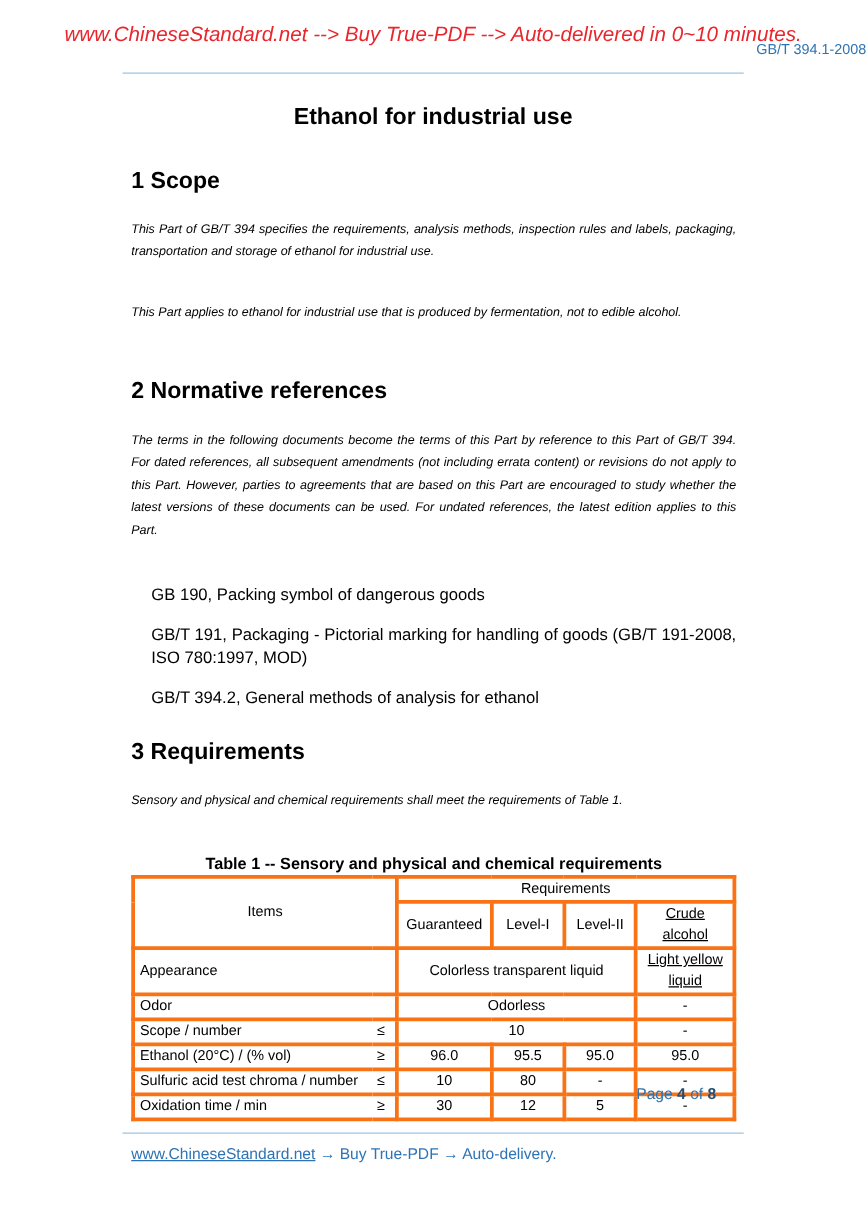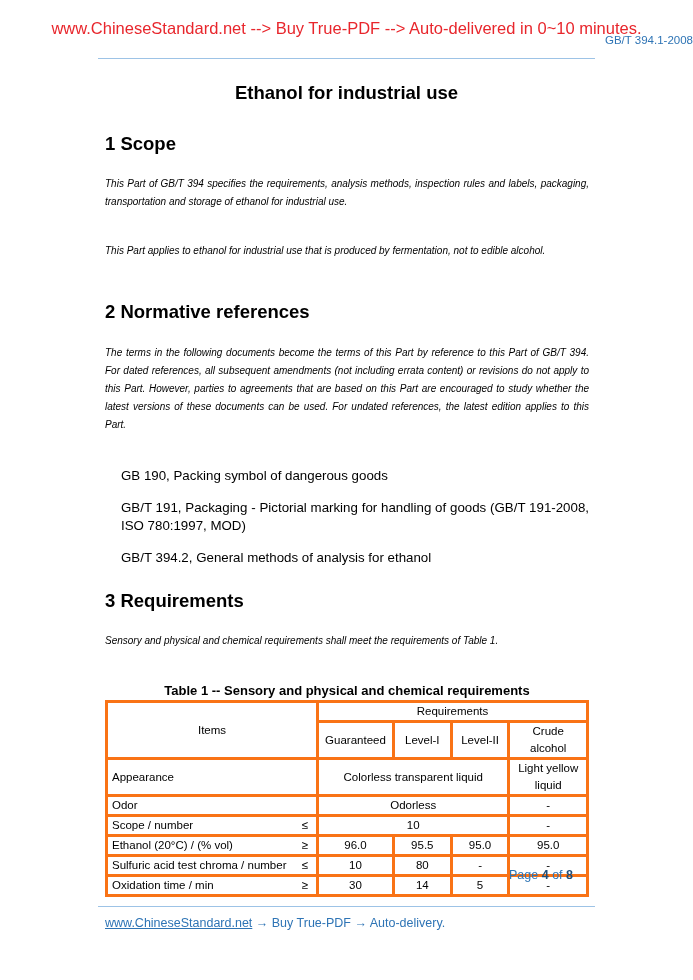--- a/index.html
+++ b/index.html
@@ -1,38 +1,38 @@
 <!DOCTYPE html>
 <html><head>
 <meta charset="utf-8">
 <style>
   html, body { margin: 0; padding: 0; background: #ffffff; }
   body { width: 693px; height: 980px; position: relative; overflow: hidden;
          font-family: "Liberation Sans", sans-serif; color: #000; }
   .banner { position: absolute; top: 19px; left: 0; width: 693px; text-align: center;
-            color: #e8262c; font-size: 16.5px; line-height: 18px; }
+            color: #e8262c; font-size: 16.5px; line-height: 18px; font-style: italic; }
   .docnum { position: absolute; top: 34px; left: 0; width: 693px; text-align: right;
             color: #2e74b5; font-size: 11.5px; line-height: 13px; }
   .hrule { position: absolute; left: 98px; width: 497px; height: 1px; background: #9dc3e6; }
   .title { position: absolute; top: 82px; left: 0; width: 693px; text-align: center;
            font-size: 18.5px; font-weight: bold; }
   .h1 { position: absolute; left: 105px; font-size: 18.5px; font-weight: bold; }
   .para { position: absolute; left: 105px; width: 484px; font-size: 10px; line-height: 18px;
           text-align: justify; font-style: italic; }
   .ref { position: absolute; left: 121px; width: 468px; font-size: 13.3px; line-height: 18px;
          text-align: justify; }
   .tcap { position: absolute; top: 683px; left: 105px; width: 484px; text-align: center;
           font-size: 13px; font-weight: bold; }
   table.t1 { position: absolute; top: 700px; left: 105px; width: 484px; border-collapse: collapse;
              font-size: 11.5px; }
   table.t1 td { border: 3px solid #f97316; padding: 0 4px; height: 17px; line-height: 17px; }
   table.t1 td.c { text-align: center; }
   table.t1 td.sym { width: 10px; text-align: center; border-left: none; padding: 0 4px 0 0; }
   table.t1 td.item { border-right: none; }
-  table.t1 td.lh { line-height: 17px; }
+  table.t1 td.lh { line-height: 17px; text-decoration: underline; }
   .footer-link { position: absolute; top: 916px; left: 105px; font-size: 12.5px; color: #2e74b5; }
   .footer-link .u { text-decoration: underline; }
   .footer-page { position: absolute; top: 868px; left: 509px; font-size: 12.5px; color: #2e74b5; }
   .footer-page b { font-weight: bold; color: #1f4e79; }
 </style>
 </head>
 <body>
 
 <div class="banner">www.ChineseStandard.net --&gt; Buy True-PDF --&gt; Auto-delivered in 0~10 minutes.</div>
 <div class="docnum">GB/T 394.1-2008</div>
@@ -106,21 +106,21 @@
     <td class="sym">≤</td>
     <td class="c">10</td>
     <td class="c">80</td>
     <td class="c">-</td>
     <td class="c">-</td>
   </tr>
   <tr>
     <td class="item">Oxidation time / min</td>
     <td class="sym">≥</td>
     <td class="c">30</td>
-    <td class="c">14</td>
+    <td class="c">12</td>
     <td class="c">5</td>
     <td class="c">-</td>
   </tr>
 </tbody>
   </table>
 
 <div class="hrule" style="top:906px;"></div>
 <div class="footer-link">
   <span class="u">www.ChineseStandard.net</span><span style="color:#2e74b5;"> → Buy True-PDF → Auto-delivery.</span>
 </div>

